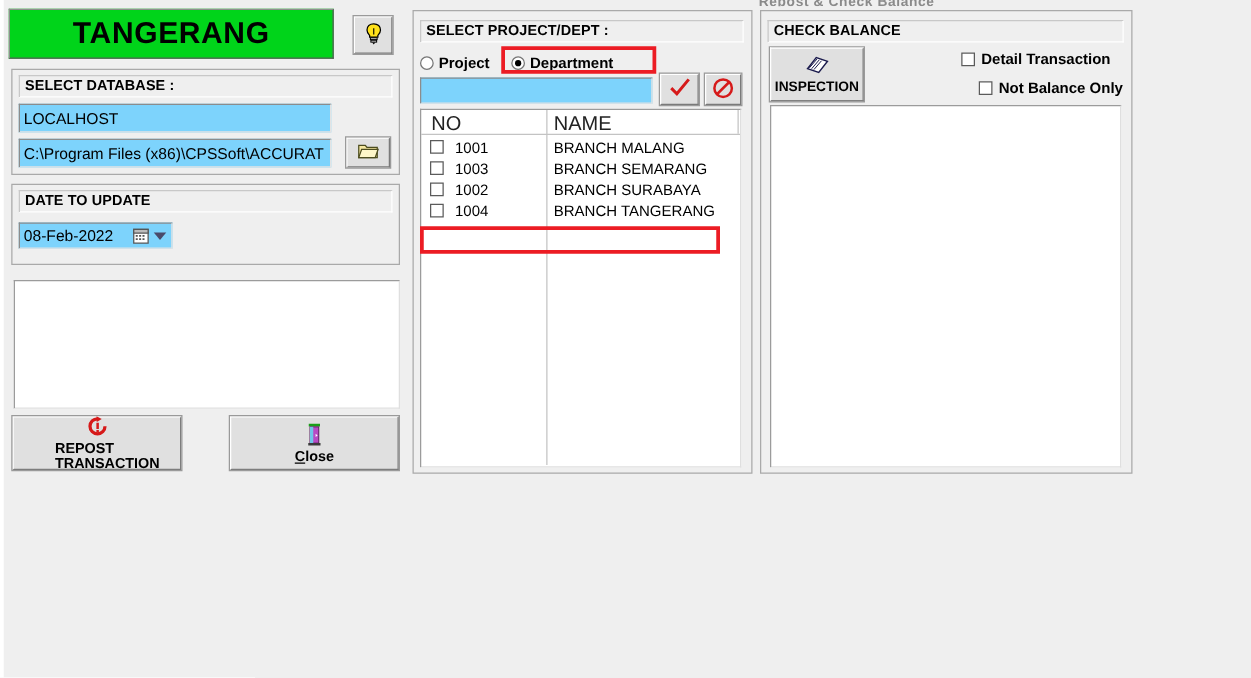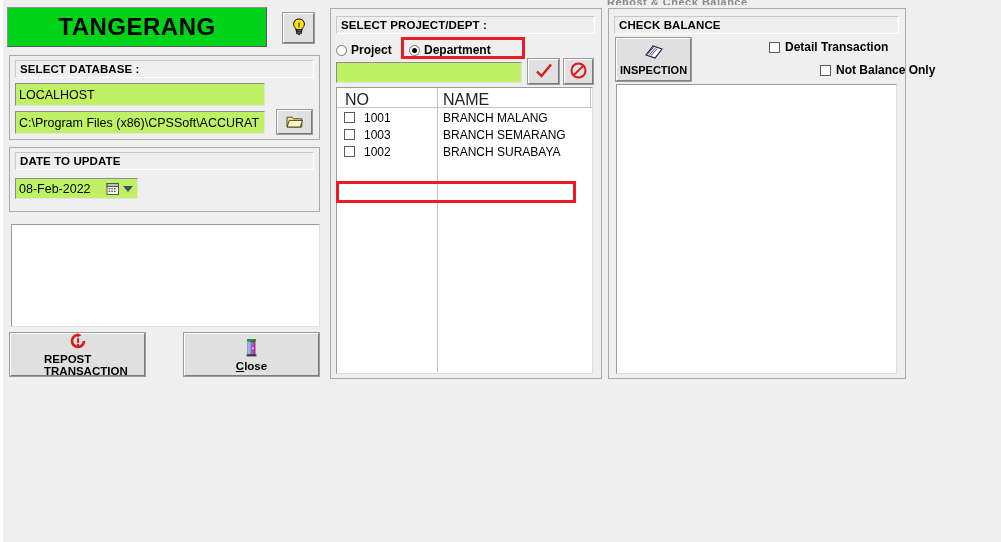--- a/index.html
+++ b/index.html
@@ -99,21 +99,21 @@
     justify-content: center;
     cursor: default;
   }
   #bulb-button { left: 283px; top: 13px; width: 31px; height: 30px; }
   #browse-button { left: 277px; top: 110px; width: 35px; height: 24px; }
 
   
   .txtfield {
     position: absolute;
     box-sizing: border-box;
-    background: #bef264;
+    background: #7dd3fc;
     border: 1px solid #8c8c8c;
     border-right-color: #e3e3e3;
     border-bottom-color: #e3e3e3;
     font-family: "Liberation Sans", sans-serif;
     font-size: 12.5px;
     color: #000;
     display: flex;
     align-items: center;
     padding-left: 3px;
     white-space: nowrap;
@@ -354,20 +354,25 @@
     <div class="row" style="top:38px;">
       <span class="cbox cb"></span>
       <span class="no">1003</span>
       <span class="nm">BRANCH SEMARANG</span>
     </div>
     <div class="row" style="top:55px;">
       <span class="cbox cb"></span>
       <span class="no">1002</span>
       <span class="nm">BRANCH SURABAYA</span>
     </div>
+    <div class="row" style="top:72px;">
+      <span class="cbox cb"></span>
+      <span class="no">1004</span>
+      <span class="nm">BRANCH TANGERANG</span>
+    </div>
   </div>
 </div>
 <div class="redbox" style="left:336px; top:181px; width:240px; height:22px;"></div>
 
 <div class="panel" style="left:608px; top:8px; width:298px; height:371px;"></div>
 <div class="grouphdr" style="left:614px; top:16px; width:285px; height:18px;">CHECK BALANCE</div>
 
 <div class="bigbtn" style="left:616px; top:38px; width:75px; height:43px; outline:none; border:1px solid #fff; border-right-color:#808080; border-bottom-color:#808080; box-shadow:0 0 0 1px #9a9a9a;">
   <span style="line-height:0;">
     <svg width="20" height="16" viewBox="0 0 20 16">
@@ -377,20 +382,20 @@
       <path d="M7.1 11.7 L13.2 4.6" stroke="#1b1b4d" stroke-width="0.8"></path>
     </svg>
   </span>
   <span style="margin-top:4px; font-size:11px;">INSPECTION</span>
 </div>
 
 <div class="cb-row" style="left:769px; top:40px;">
   <span class="cbox"></span>
   <span class="cb-label">Detail Transaction</span>
 </div>
-<div class="cb-row" style="left:784px; top:63px;padding-left:36px;">
+<div class="cb-row" style="left:747px; top:63px;padding-left:36px;">
   <span class="cbox"></span>
   <span class="cb-label">Not Balance Only</span>
 </div>
 
 <div class="inset" style="position:absolute; left:616px; top:84px; width:281px; height:290px;">
   
 </div>
 
 </body></html>

